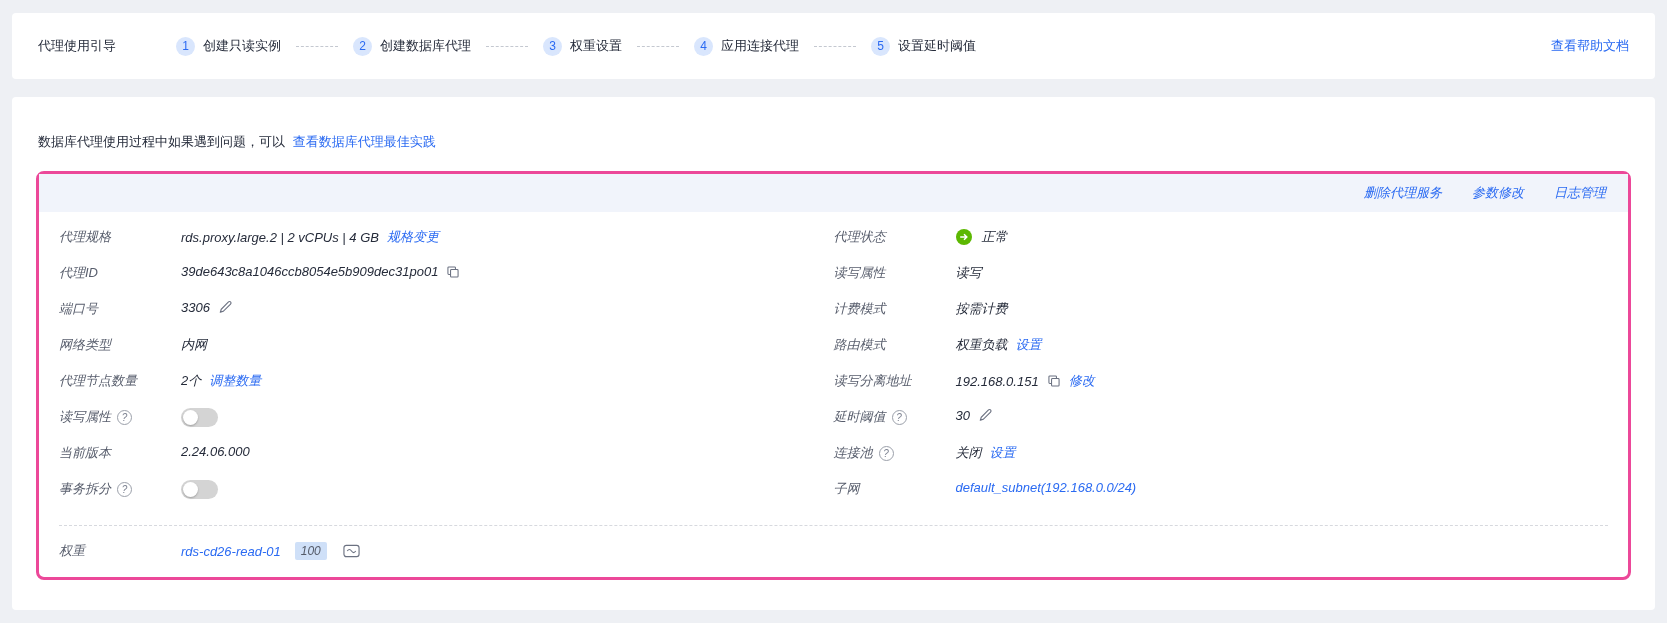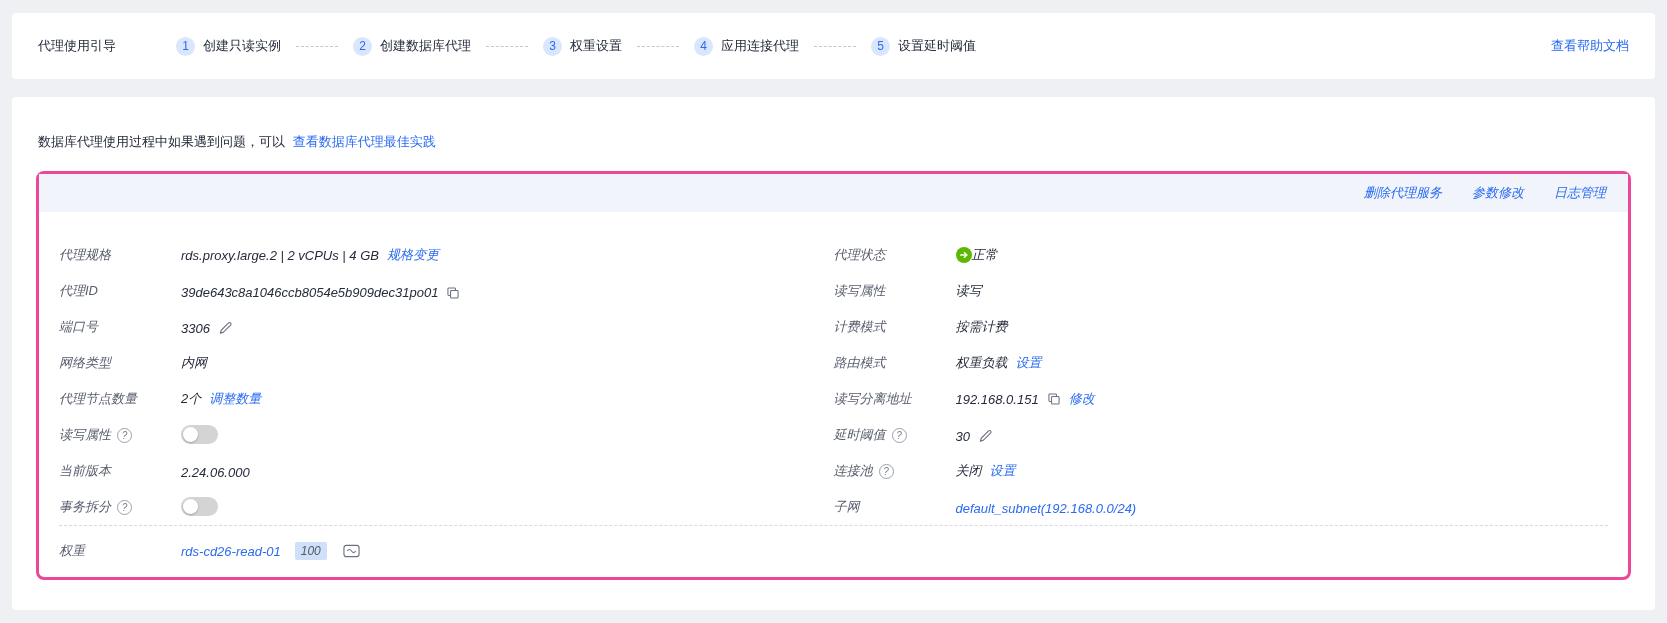--- a/index.html
+++ b/index.html
@@ -53,21 +53,21 @@
     height:38px;
     background:#f1f4fb;
     display:flex; align-items:center; justify-content:flex-end;
     padding-right:22px;
   }
   .detail-header .link { margin-left:30px; }
 
   .detail-body { padding:16px 20px 14px 20px; }
   .detail-grid { display:grid; grid-template-columns:1fr 1fr; }
   .col { display:flex; flex-direction:column; }
-  .row { display:flex; align-items:flex-end; height:36px; }
+  .row { display:flex; align-items:flex-start; height:36px; }
   .row-label {
     width:122px; flex-shrink:0;
     color:#575d6c;
     display:flex; align-items:center; gap:6px;
   }
   .row-value { display:flex; align-items:center; gap:8px; color:#252b3a; }
 
   .help-icon {
     width:15px; height:15px; border-radius:50%;
     border:1px solid #9ba0aa; color:#7b8190;
@@ -79,21 +79,21 @@
   .toggle {
     width:37px; height:19px; border-radius:10px;
     background:#d4d4d4; position:relative; cursor:pointer;
   }
   .toggle .knob {
     position:absolute; left:2px; top:2px;
     width:15px; height:15px; border-radius:50%;
     background:#fff; box-shadow:0 1px 2px rgba(0,0,0,.25);
   }
 
-  .status-ok { display:flex; align-items:center; gap:0; }
+  .status-ok { display:flex; align-items:center; gap:10px; }
 
   .weight-section {
     border-top:1px dashed #d7d9de;
     margin-top:9px;
     padding-top:13px;
     display:flex; align-items:center;
     min-height:38px;
   }
   .weight-badge {
     background:#cfe0f8; color:#555b69;

